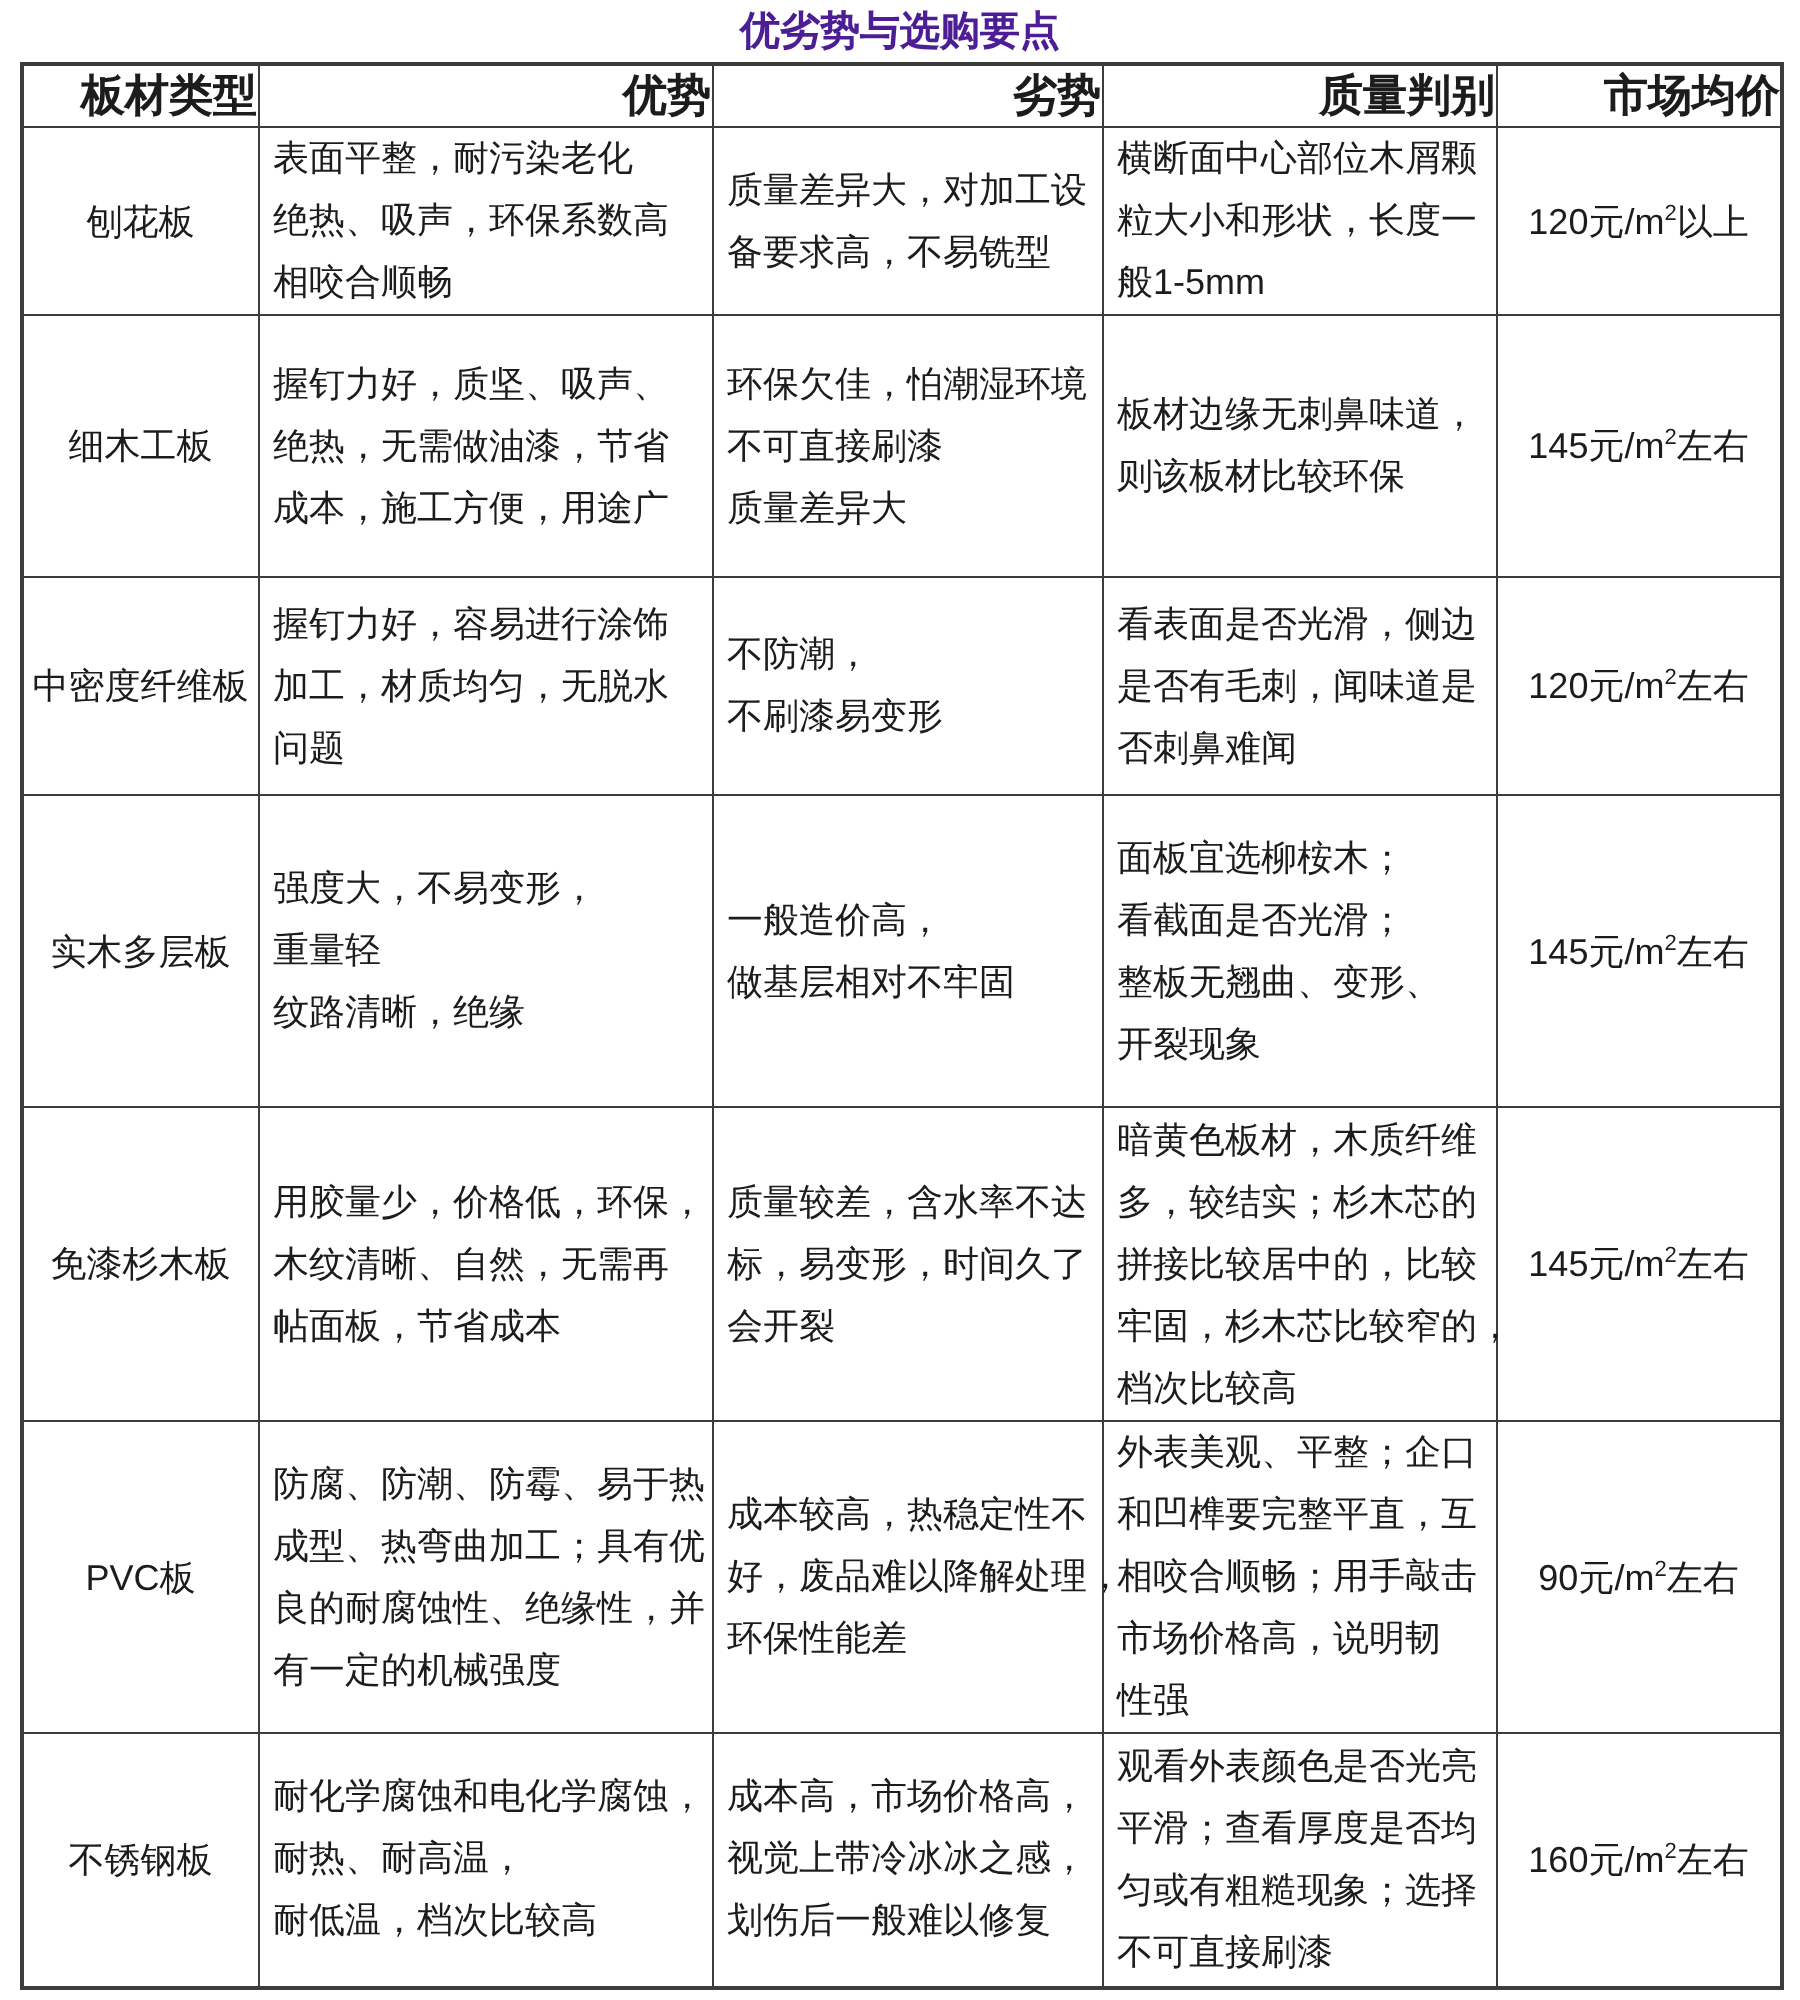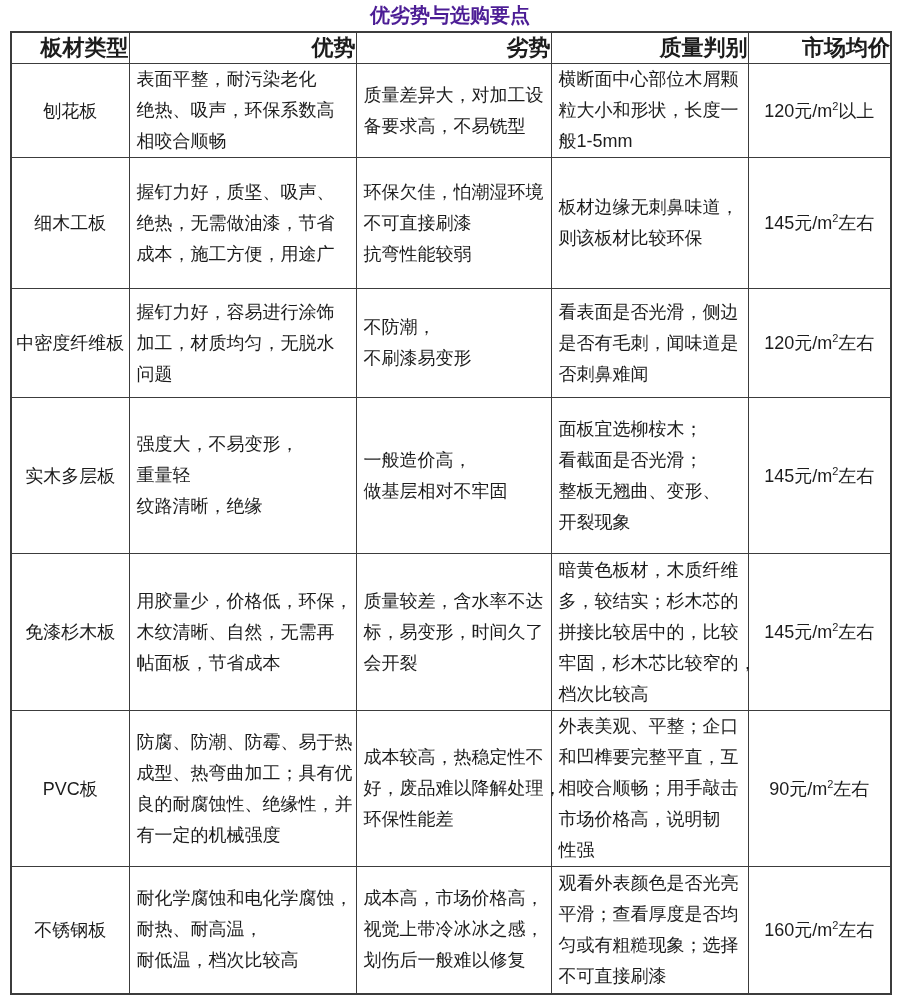--- a/index.html
+++ b/index.html
@@ -120,21 +120,21 @@
   <tr>
     <td class="c-type">细木工板</td>
     <td class="c-adv">
             <div class="line">握钉力好，质坚、吸声、</div>
             <div class="line">绝热，无需做油漆，节省</div>
             <div class="line">成本，施工方便，用途广</div>
           </td>
     <td class="c-dis">
             <div class="line">环保欠佳，怕潮湿环境</div>
             <div class="line">不可直接刷漆</div>
-            <div class="line">抗弯性能较弱</div>
+            <div class="line">质量差异大</div>
           </td>
     <td class="c-quality">
             <div class="line">板材边缘无刺鼻味道，</div>
             <div class="line">则该板材比较环保</div>
           </td>
     <td class="c-price"><span>145元/m</span><sup>2</sup><span>左右</span></td>
   </tr>
 
   <tr>
     <td class="c-type">中密度纤维板</td>

